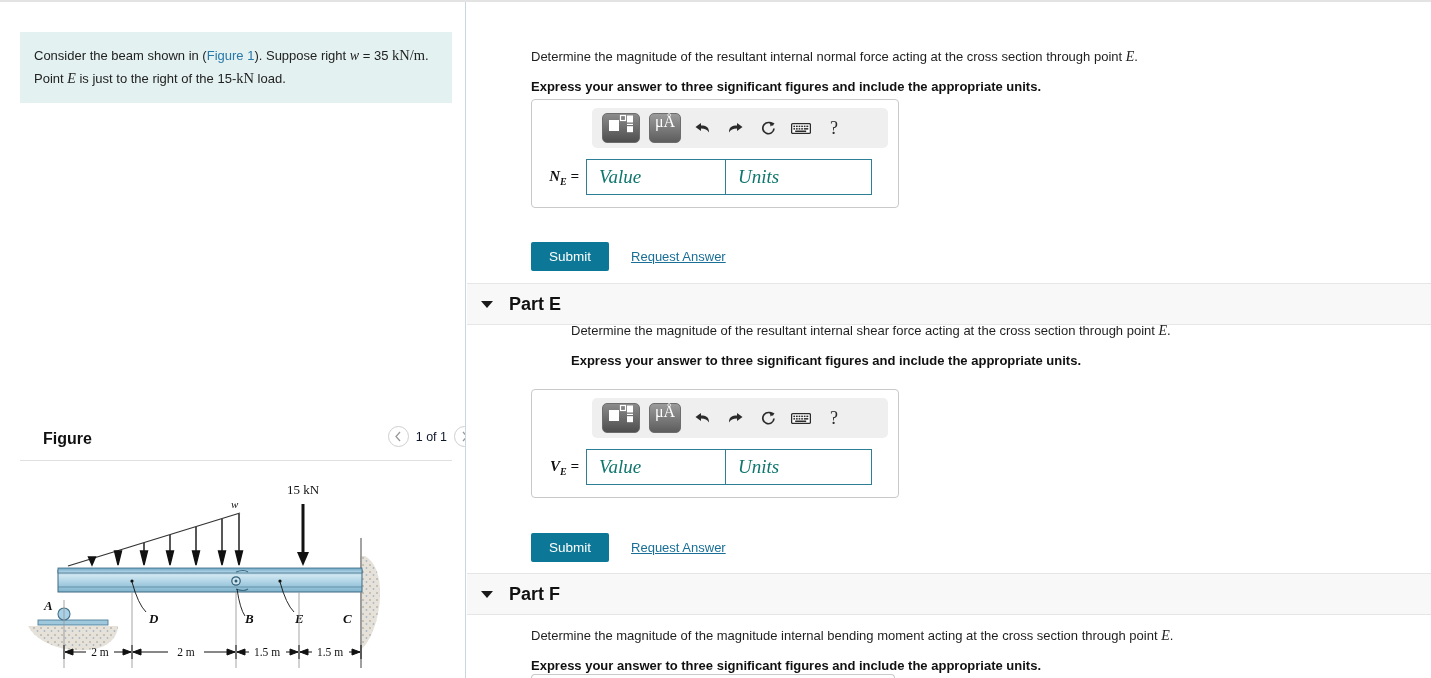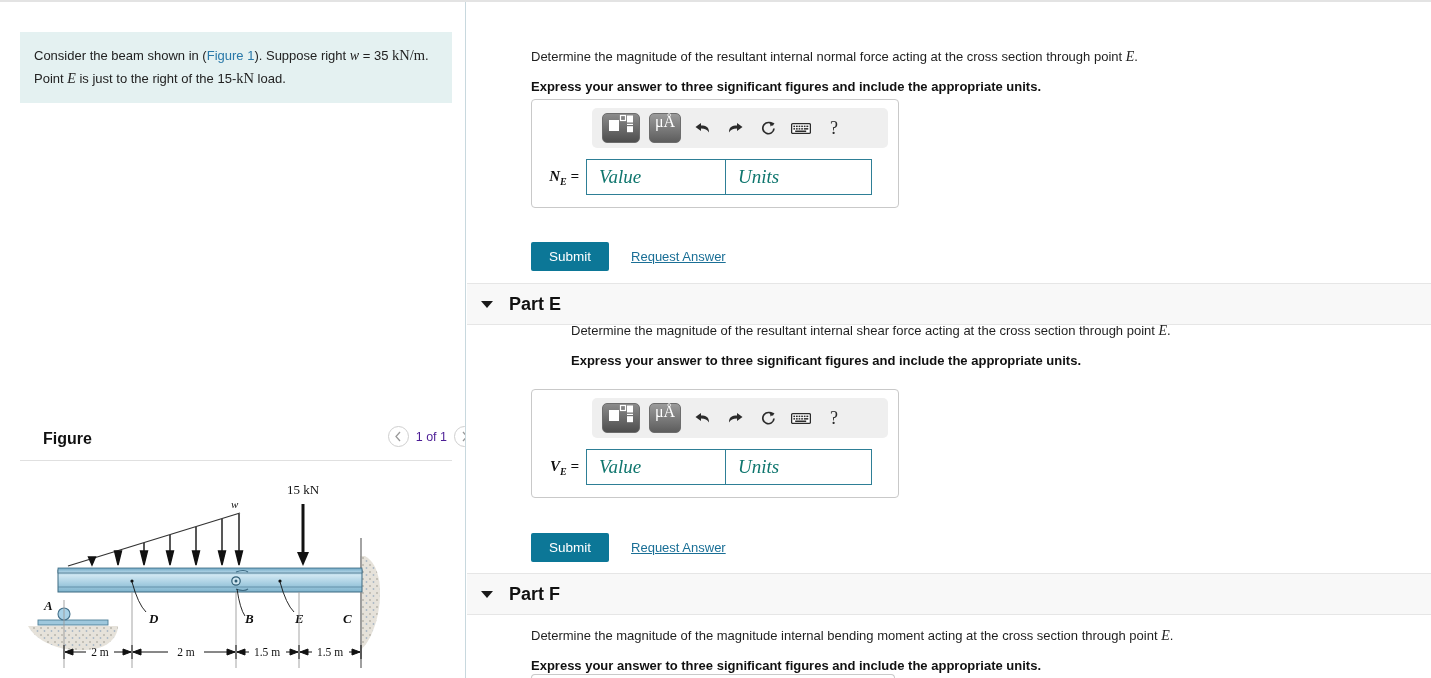--- a/index.html
+++ b/index.html
@@ -38,21 +38,21 @@
   .figure-header {
     position:absolute; left:20px; top:424px; width:432px; height:34px;margin-left:23px;
   }
   .figure-title { font-size:16px; font-weight:bold; color:#111; position:absolute; left:0; top:4px; }
   .fig-nav { position:absolute; right:0; top:0; display:flex; align-items:center; gap:7px; }
   .nav-circle {
     width:21px; height:21px; border-radius:50%; border:1px solid #cfcfcf;
     display:flex; align-items:center; justify-content:center;
     color:#8a8a8a; font-size:11px; background:#fff; cursor:pointer;
   }
-  .fig-count { font-size:12.5px; color:#4c1d95; }
+  .fig-count { font-size:12.5px; color:#0f172a; }
   .fig-rule { position:absolute; left:20px; top:458px; width:432px; height:1px; background:#e0e0e0; }
 
   
   .figure-canvas { position:absolute; left:18px; top:470px; width:440px; height:206px; }
 
   
   .q-text { font-size:13px; line-height:1.45; color:#1f1f1f; }
   .q-bold { font-size:13px; font-weight:bold; color:#111; line-height:1.45; }
 
   .answer-box {

